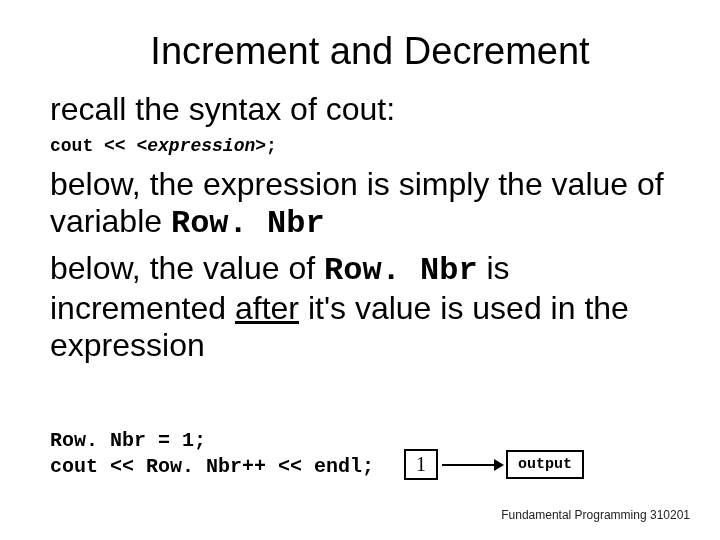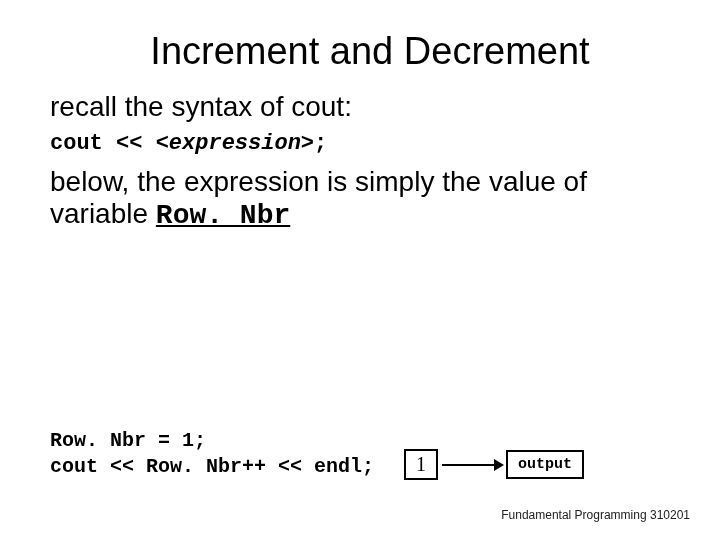--- a/index.html
+++ b/index.html
@@ -19,34 +19,33 @@
     box-sizing: border-box;
     padding: 20px 30px 0 50px;
   }
   .title {
     text-align: center;
     font-size: 38px;
     margin: 10px 0 18px 0;
     font-weight: normal;
   }
   .body-text {
-    font-size: 28px;
+    font-size: 32px;
     line-height: 1.15;
     margin: 8px 0;
   }
   .code-line {
     font-family: "Courier New", Courier, monospace;
     font-weight: bold;
-    font-size: 22px;
+    font-size: 18px;
     margin: 4px 0 10px 0;
   }
   .code-inline {
     font-family: "Courier New", Courier, monospace;
     font-weight: bold;
-    text-decoration: underline;
   }
   .italic {
     font-style: italic;
     font-weight: bold;
   }
   .underline {
     text-decoration: underline;
   }
   .bottom-row {
     position: absolute;
@@ -119,20 +118,23 @@
 
   <div class="code-line">
     <span>cout &lt;&lt; </span><span class="italic">&lt;expression&gt;</span><span>;</span>
   </div>
 
   <div class="body-text">
     <span>below, the expression is simply the value of variable  </span><span class="code-inline">Row. Nbr</span>
   </div>
 
 
+  <div class="body-text">
+    <span>below, the value of </span><span class="code-inline">Row. Nbr</span><span> is incremented </span><span class="underline">after</span><span> it's value is used in the expression</span>
+  </div>
 
   <div class="bottom-row">
     <div class="bottom-code">
       <div>Row. Nbr = 1;</div>
       <div>cout &lt;&lt; Row. Nbr++ &lt;&lt; endl;</div>
     </div>
     <div class="diagram">
       <div class="box">1</div>
       <div class="arrow"></div>
       <div class="box output-box">output</div>

